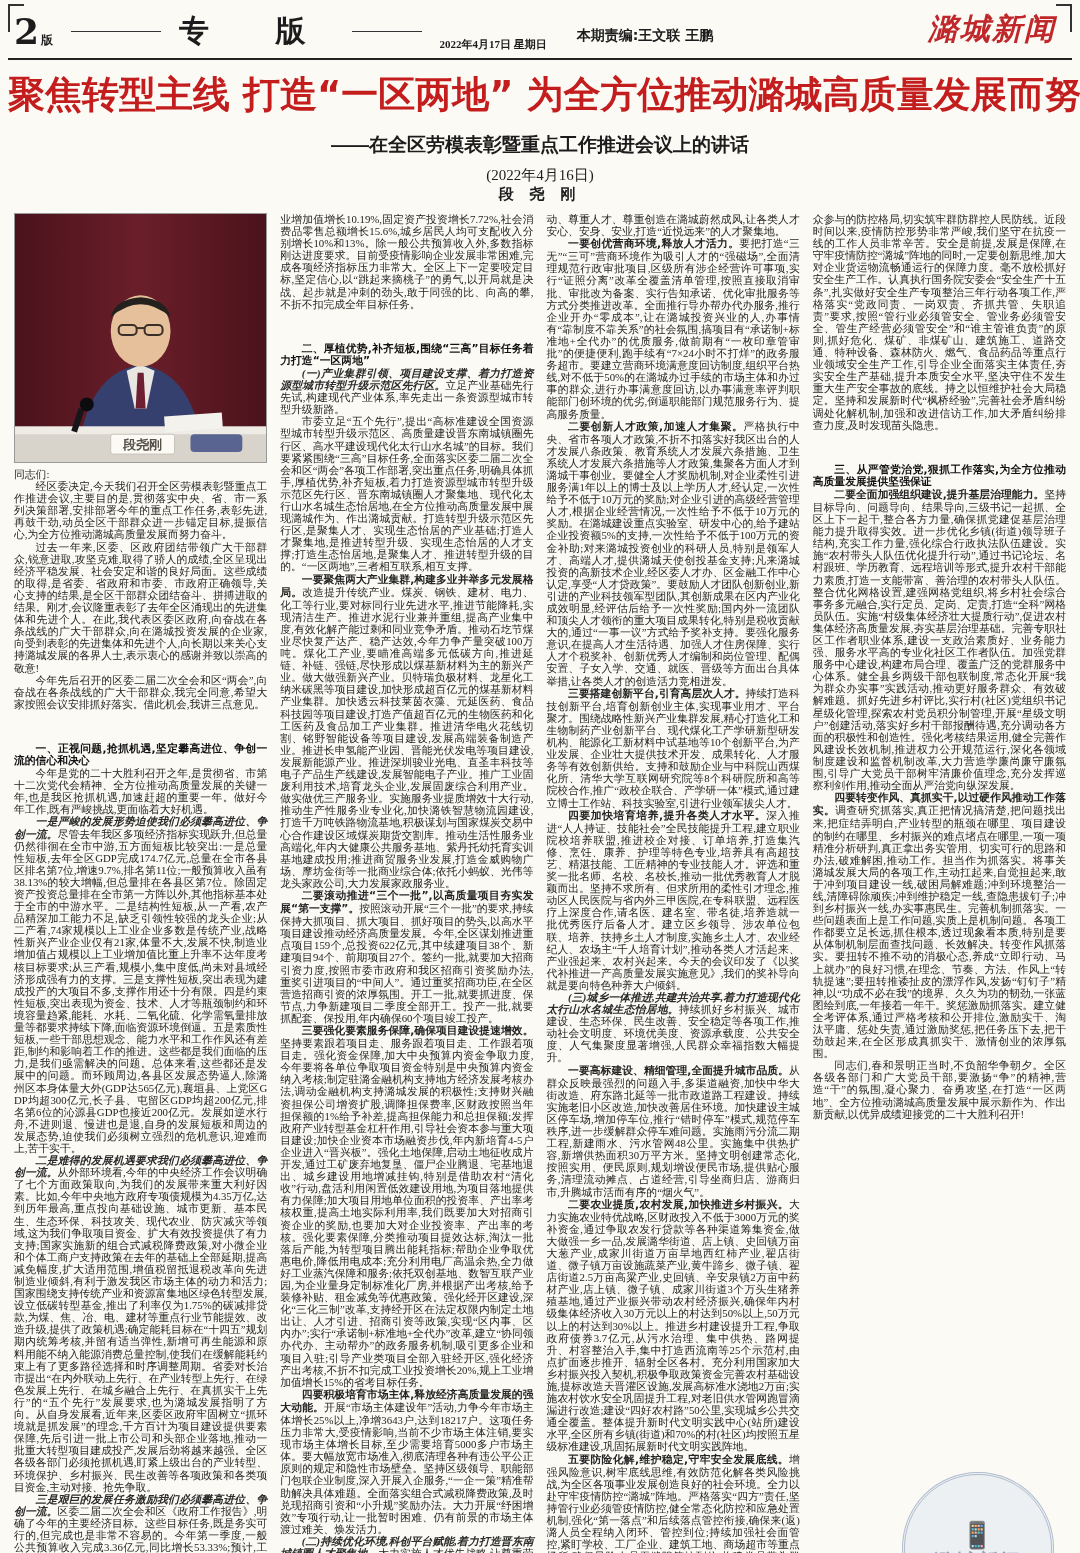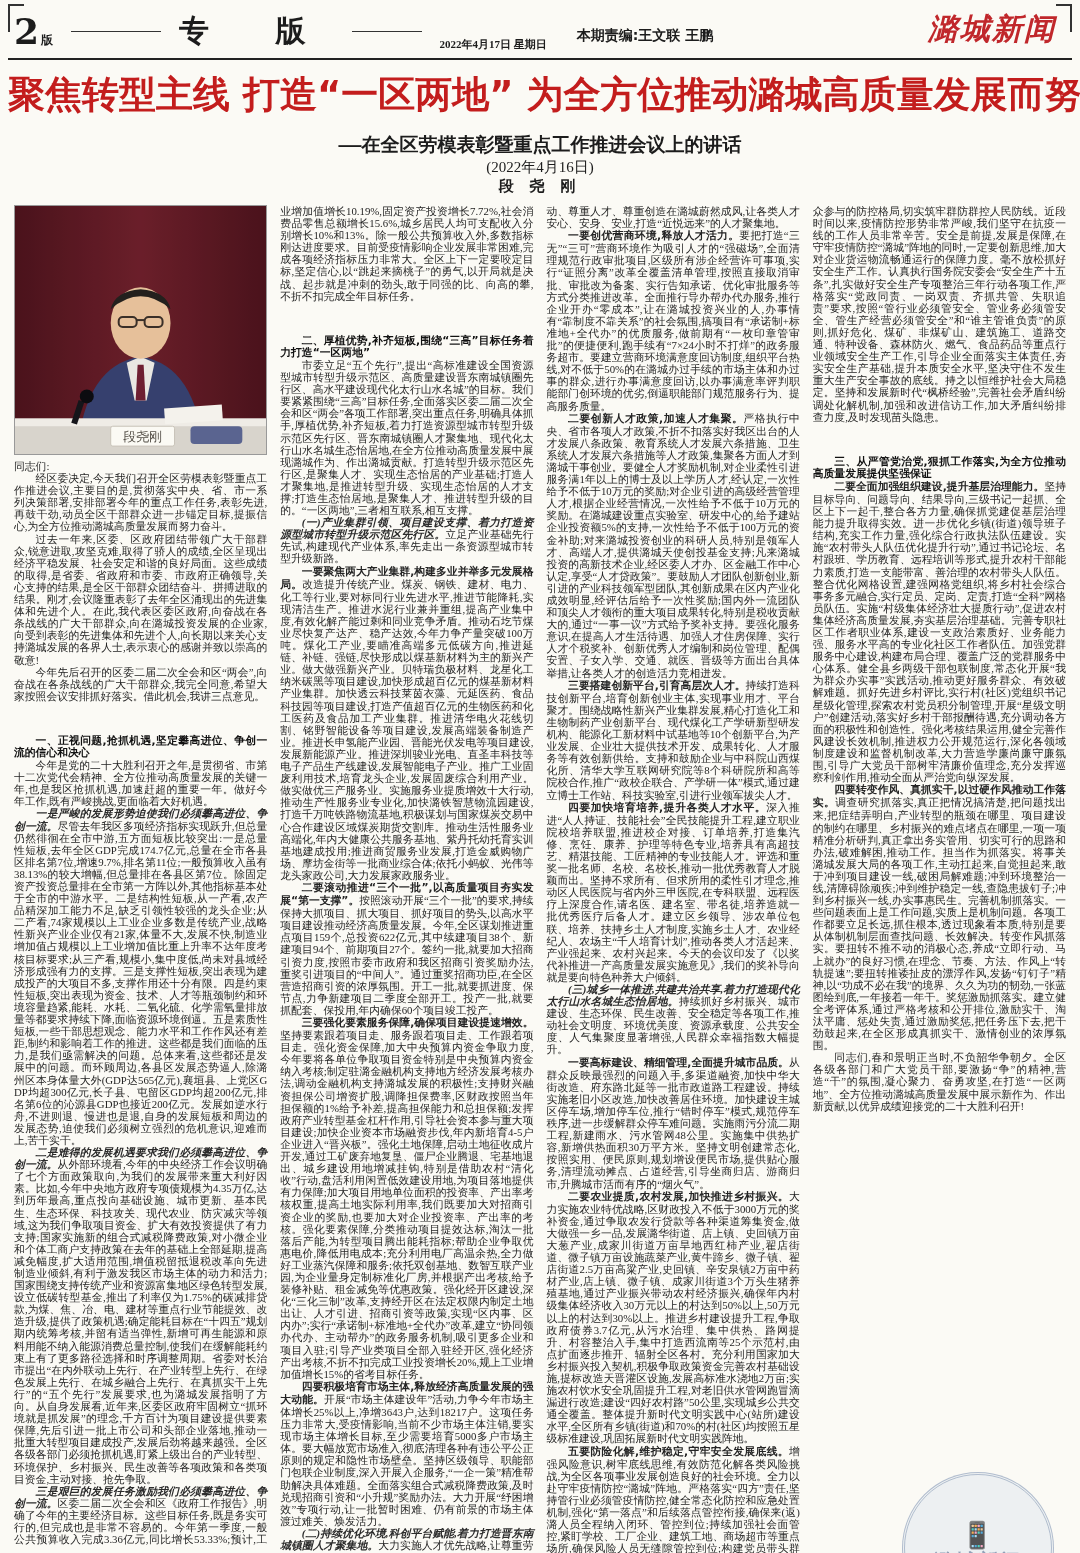--- a/index.html
+++ b/index.html
@@ -17,33 +17,33 @@
   .rule.short{width:90px;margin:0 18px;}
   .rule.mid{width:70px;margin:0 18px;}
   .section-title{font-size:30px;font-weight:900;font-family:"DejaVu Sans",sans-serif;letter-spacing:28px;white-space:nowrap;}
   .date-line{font-size:11px;font-weight:bold;margin:26px 30px 0 0;white-space:nowrap;}
   .editor-line{font-size:14px;font-weight:900;font-family:"DejaVu Sans",sans-serif;margin-top:10px;white-space:nowrap;}
   .logo-wrap{margin-left:auto;position:relative;padding:2px 10px 6px;}
   .logo{font-size:30px;font-weight:900;font-style:italic;color:#c0272b;font-family:"Liberation Serif",serif;transform:rotate(-3deg);letter-spacing:2px;white-space:nowrap;}
 
   
   .headline{margin:10px 8px 0;text-align:center;color:#c31d1d;font-family:"DejaVu Sans",sans-serif;font-weight:900;font-size:37px;letter-spacing:0px;white-space:nowrap;}
-  .subtitle{margin-top:12px;text-align:center;font-size:19px;font-weight:bold;font-family:Liberation Mono, monospace;}
-  .dateline2{text-align:center;font-size:15px;}
+  .subtitle{margin-top:12px;text-align:center;font-size:19px;font-weight:bold;font-family:Liberation Sans, sans-serif;}
+  .dateline2{margin-top:8px;text-align:center;font-size:15px;}
   .author{text-align:center;font-size:15px;font-weight:bold;letter-spacing:6px;}
 
   
   .article{margin:9px 14px 0;height:1352px;column-count:4;column-gap:13px;column-fill:auto;overflow:hidden;
            font-size:10.8px;line-height:12.1px;text-align:justify;color:#242424;}
   .article p{margin:0;text-indent:2em;word-break:break-all;}
   .article p.sal{text-indent:0;}
   .article p.sec{font-weight:900;font-family:"DejaVu Sans",sans-serif;color:#111;margin-top:33px;}
   .article b.lead{font-weight:900;font-family:"DejaVu Sans",sans-serif;}
   .article i.sublead{font-style:italic;font-weight:bold;color:#2b2b2b;}
-  figure.photo{margin:0 0 5px;width:100%;height:250px;break-inside:avoid;background:#55161f;border:1px solid #999;box-sizing:border-box;}
+  figure.photo{margin:0 0 5px;width:100%;height:250px;break-inside:avoid;background:#55161f;border:1px solid #999;box-sizing:border-box;font-weight:bold;}
   figure.photo svg{display:block;width:100%;height:100%;}
 
   
   .watermark{position:absolute;left:902px;top:1472px;width:146px;height:146px;border-radius:50%;
      border:3px double rgba(125,145,175,.55);background:rgba(205,218,235,.30);
      display:flex;flex-direction:column;align-items:center;justify-content:center;
      color:rgba(95,115,150,.65);font-family:"DejaVu Sans",sans-serif;pointer-events:none;}
   .watermark .wm-icon{font-size:26px;line-height:1;}
   .watermark .wm-text{font-size:20px;font-weight:bold;letter-spacing:2px;}
 </style>
@@ -112,22 +112,22 @@
   <p class="sal">同志们:</p>
       <p>经区委决定,今天我们召开全区劳模表彰暨重点工作推进会议,主要目的是,贯彻落实中央、省、市一系列决策部署,安排部署今年的重点工作任务,表彰先进,再鼓干劲,动员全区干部群众进一步锚定目标,提振信心,为全方位推动潞城高质量发展而努力奋斗。</p>
       <p>过去一年来,区委、区政府团结带领广大干部群众,锐意进取,攻坚克难,取得了骄人的成绩,全区呈现出经济平稳发展、社会安定和谐的良好局面。这些成绩的取得,是省委、省政府和市委、市政府正确领导,关心支持的结果,是全区干部群众团结奋斗、拼搏进取的结果。刚才,会议隆重表彰了去年全区涌现出的先进集体和先进个人。在此,我代表区委区政府,向奋战在各条战线的广大干部群众,向在潞城投资发展的企业家,向受到表彰的先进集体和先进个人,向长期以来关心支持潞城发展的各界人士,表示衷心的感谢并致以崇高的敬意!</p>
       <p>今年先后召开的区委二届二次全会和区“两会”,向奋战在各条战线的广大干部群众,我完全同意,希望大家按照会议安排抓好落实。借此机会,我讲三点意见。</p>
       <p class="sec"><b class="lead">一、正视问题,抢抓机遇,坚定攀高进位、争创一流的信心和决心</b></p>
       <p>今年是党的二十大胜利召开之年,是贯彻省、市第十二次党代会精神、全方位推动高质量发展的关键一年,也是我区抢抓机遇,加速赶超的重要一年。做好今年工作,既有严峻挑战,更面临着大好机遇。</p>
       <p><i class="sublead">一是严峻的发展形势迫使我们必须攀高进位、争创一流。</i>尽管去年我区多项经济指标实现跃升,但总量仍然徘徊在全市中游,五方面短板比较突出:一是总量性短板,去年全区GDP完成174.7亿元,总量在全市各县区排名第7位,增速9.7%,排名第11位;一般预算收入虽有38.13%的较大增幅,但总量排在各县区第7位。除固定资产投资总量排在全市第一方阵以外,其他指标基本处于全市的中游水平。二是结构性短板,从一产看,农产品精深加工能力不足,缺乏引领性较强的龙头企业;从二产看,74家规模以上工业企业多数是传统产业,战略性新兴产业企业仅有21家,体量不大,发展不快,制造业增加值占规模以上工业增加值比重上升率不达年度考核目标要求;从三产看,规模小,集中度低,尚未对县域经济形成强有力的支撑。三是支撑性短板,突出表现为建成投产的大项目不多,支撑作用还十分有限。四是约束性短板,突出表现为资金、技术、人才等瓶颈制约和环境容量趋紧,能耗、水耗、二氧化硫、化学需氧量排放量等都要求持续下降,面临资源环境倒逼。五是素质性短板,一些干部思想观念、能力水平和工作作风还有差距,制约和影响着工作的推进。这些都是我们面临的压力,是我们亟需解决的问题。总体来看,这些都还是发展中的问题。而环顾周边,各县区发展态势逼人,除潞州区本身体量大外(GDP达565亿元),襄垣县、上党区GDP均超300亿元,长子县、屯留区GDP均超200亿元,排名第6位的沁源县GDP也接近200亿元。发展如逆水行舟,不进则退、慢进也是退,自身的发展短板和周边的发展态势,迫使我们必须树立强烈的危机意识,迎难而上,苦干实干。</p>
       <p><i class="sublead">二是难得的发展机遇要求我们必须攀高进位、争创一流。</i>从外部环境看,今年的中央经济工作会议明确了七个方面政策取向,为我们的发展带来重大利好因素。比如,今年中央地方政府专项债规模为4.35万亿,达到历年最高,重点投向基础设施、城市更新、基本民生、生态环保、科技攻关、现代农业、防灾减灾等领域,这为我们争取项目资金、扩大有效投资提供了有力支持;国家实施新的组合式减税降费政策,对小微企业和个体工商户支持政策在去年的基础上全部延期,提高减免幅度,扩大适用范围,增值税留抵退税改革向先进制造业倾斜,有利于激发我区市场主体的动力和活力;国家围绕支持传统产业和资源富集地区绿色转型发展,设立低碳转型基金,推出了利率仅为1.75%的碳减排贷款,为煤、焦、冶、电、建材等重点行业节能提效、改造升级,提供了政策机遇;确定能耗目标在“十四五”规划期内统筹考核,并留有适当弹性,新增可再生能源和原料用能不纳入能源消费总量控制,使我们在缓解能耗约束上有了更多路径选择和时序调整周期。省委对长治市提出“在内外联动上先行、在产业转型上先行、在绿色发展上先行、在城乡融合上先行、在真抓实干上先行”的“五个先行”发展要求,也为潞城发展指明了方向。从自身发展看,近年来,区委区政府牢固树立“抓环境就是抓发展”的理念,千方百计为项目建设提供要素保障,先后引进一批上市公司和头部企业落地,推动一批重大转型项目建成投产,发展后劲将越来越强。全区各级各部门必须抢抓机遇,盯紧上级出台的产业转型、环境保护、乡村振兴、民生改善等各项政策和各类项目资金,主动对接、抢先争取。</p>
       <p><i class="sublead">三是艰巨的发展任务激励我们必须攀高进位、争创一流。</i>区委二届二次全会和区《政府工作报告》,明确了今年的主要经济目标。这些目标任务,既是务实可行的,但完成也是非常不容易的。今年第一季度,一般公共预算收入完成3.36亿元,同比增长53.33%;预计,工业增加值增长10.19%,固定资产投资增长7.72%,社会消费品零售总额增长15.6%,城乡居民人均可支配收入分别增长10%和13%。除一般公共预算收入外,多数指标刚达进度要求。目前受疫情影响企业发展非常困难,完成各项经济指标压力非常大。全区上下一定要咬定目标,坚定信心,以“跳起来摘桃子”的勇气,以开局就是决战、起步就是冲刺的劲头,敢于同强的比、向高的攀,不折不扣完成全年目标任务。</p>
       <p class="sec"><b class="lead">二、厚植优势,补齐短板,围绕“三高”目标任务着力打造“一区两地”</b></p>
+      <p><i class="sublead">(一)产业集群引领、项目建设支撑、着力打造资源型城市转型升级示范区先行区。</i>立足产业基础先行先试,构建现代产业体系,率先走出一条资源型城市转型升级新路。</p>
       <p>市委立足“五个先行”,提出“高标准建设全国资源型城市转型升级示范区、高质量建设晋东南城镇圈先行区、高水平建设现代化太行山水名城”的目标。我们要紧紧围绕“三高”目标任务,全面落实区委二届二次全会和区“两会”各项工作部署,突出重点任务,明确具体抓手,厚植优势,补齐短板,着力打造资源型城市转型升级示范区先行区、晋东南城镇圈人才聚集地、现代化太行山水名城生态怡居地,在全方位推动高质量发展中展现潞城作为、作出潞城贡献。打造转型升级示范区先行区,是聚集人才、实现生态怡居的产业基础;打造人才聚集地,是推进转型升级、实现生态怡居的人才支撑;打造生态怡居地,是聚集人才、推进转型升级的目的。“一区两地”,三者相互联系,相互支撑。</p>
-      <p><i class="sublead">(一)产业集群引领、项目建设支撑、着力打造资源型城市转型升级示范区先行区。</i>立足产业基础先行先试,构建现代产业体系,率先走出一条资源型城市转型升级新路。</p>
       <p><b class="lead">一要聚焦两大产业集群,构建多业并举多元发展格局。</b>改造提升传统产业。煤炭、钢铁、建材、电力、化工等行业,要对标同行业先进水平,推进节能降耗,实现清洁生产。推进水泥行业兼并重组,提高产业集中度,有效化解产能过剩和同业竞争矛盾。推动石圪节煤业尽快复产达产、稳产达效,今年力争产量突破100万吨。煤化工产业,要瞄准高端多元低碳方向,推进延链、补链、强链,尽快形成以煤基新材料为主的新兴产业。做大做强新兴产业。贝特瑞负极材料、龙星化工纳米碳黑等项目建设,加快形成超百亿元的煤基新材料产业集群。加快透云科技莱茵衣藻、元延医药、食品科技园等项目建设,打造产值超百亿元的生物医药和化工医药及食品加工产业集群。推进清华电火花线切割、铭野智能设备等项目建设,发展高端装备制造产业。推进长申氢能产业园、晋能光伏发电等项目建设,发展新能源产业。推进深圳骏业光电、直圣丰科技等电子产品生产线建设,发展智能电子产业。推广工业固废利用技术,培育龙头企业,发展固废综合利用产业。做实做优三产服务业。实施服务业提质增效十大行动,推动生产性服务业专业化,加快潞铁智慧物流园建设,打造千万吨铁路物流基地,积极谋划与国家煤炭交易中心合作建设区域煤炭期货交割库。推动生活性服务业高端化,年内大健康公共服务基地、紫丹托幼托育实训基地建成投用;推进商贸服务业发展,打造金威购物广场、摩坊金街等一批商业综合体;依托小蚂蚁、光伟等龙头家政公司,大力发展家政服务业。</p>
       <p><b class="lead">二要滚动推进“三个一批”,以高质量项目夯实发展“第一支撑”。</b>按照滚动开展“三个一批”的要求,持续保持大抓项目、抓大项目、抓好项目的势头,以高水平项目建设推动经济高质量发展。今年,全区谋划推进重点项目159个,总投资622亿元,其中续建项目38个、新建项目94个、前期项目27个。签约一批,就要加大招商引资力度,按照市委市政府和我区招商引资奖励办法,重奖引进项目的“中间人”。通过重奖招商功臣,在全区营造招商引资的浓厚氛围。开工一批,就要抓进度、保节点,力争新建项目二季度全部开工。投产一批,就要抓配套、保投用,年内确保60个项目竣工投产。</p>
       <p><b class="lead">三要强化要素服务保障,确保项目建设提速增效。</b>坚持要素跟着项目走、服务跟着项目走、工作跟着项目走。强化资金保障,加大中央预算内资金争取力度,今年要将各单位争取项目资金特别是中央预算内资金纳入考核;制定驻潞金融机构支持地方经济发展考核办法,调动金融机构支持潞城发展的积极性;支持财兴融资担保公司增资扩股,调降担保费率,区财政按照当年担保额的1%给予补差,提高担保能力和总担保额;发挥政府产业转型基金杠杆作用,引导社会资本参与重大项目建设;加快企业资本市场融资步伐,年内新培育4-5户企业进入“晋兴板”。强化土地保障,启动土地征收成片开发,通过工矿废弃地复垦、僵尸企业腾退、宅基地退出、城乡建设用地增减挂钩,特别是借助农村“清化收”行动,盘活利用闲置低效建设用地,为项目落地提供有力保障;加大项目用地单位面积的投资率、产出率考核权重,提高土地实际利用率,我们既要加大对招商引资企业的奖励,也要加大对企业投资率、产出率的考核。强化要素保障,分类推动项目提效达标,淘汰一批落后产能,为转型项目腾出能耗指标;帮助企业争取优惠电价,降低用电成本;充分利用电厂高温余热,全力做好工业蒸汽保障和服务;依托双创基地、数智互联产业园,为企业量身定制标准化厂房,并根据产出考核,给予装修补贴、租金减免等优惠政策。强化经开区建设,深化“三化三制”改革,支持经开区在法定权限内制定土地出让、人才引进、招商引资等政策,实现“区内事、区内办”;实行“承诺制+标准地+全代办”改革,建立“协同领办代办、主动帮办”的政务服务机制,吸引更多企业和项目入驻;引导产业类项目全部入驻经开区,强化经济产出考核,不折不扣完成工业投资增长20%,规上工业增加值增长15%的省考目标任务。</p>
       <p><b class="lead">四要积极培育市场主体,释放经济高质量发展的强大动能。</b>开展“市场主体建设年”活动,力争今年市场主体增长25%以上,净增3643户,达到18217户。这项任务压力非常大,受疫情影响,当前不少市场主体注销,要实现市场主体增长目标,至少需要培育5000多户市场主体。要大幅放宽市场准入,彻底清理各种有违公平公正原则的规定和隐性市场壁垒。坚持区级领导、职能部门包联企业制度,深入开展入企服务,“一企一策”精准帮助解决具体难题。全面落实组合式减税降费政策,及时兑现招商引资和“小升规”奖励办法。大力开展“纾困增效”专项行动,让一批暂时困难、仍有前景的市场主体渡过难关、焕发活力。</p>
       <p><i class="sublead">(二)持续优化环境,科创平台赋能,着力打造晋东南城镇圈人才聚集地。</i>大力实施人才优先战略,让尊重劳动、尊重人才、尊重创造在潞城蔚然成风,让各类人才安心、安身、安业,打造“近悦远来”的人才聚集地。</p>
       <p><b class="lead">一要创优营商环境,释放人才活力。</b>要把打造“三无”“三可”营商环境作为吸引人才的“强磁场”,全面清理规范行政审批项目,区级所有涉企经营许可事项,实行“证照分离”改革全覆盖清单管理,按照直接取消审批、审批改为备案、实行告知承诺、优化审批服务等方式分类推进改革。全面推行导办帮办代办服务,推行企业开办“零成本”,让在潞城投资兴业的人,办事情有“靠制度不靠关系”的社会氛围,搞项目有“承诺制+标准地+全代办”的优质服务,做前期有“一枚印章管审批”的便捷便利,跑手续有“7×24小时不打烊”的政务服务超市。要建立营商环境满意度回访制度,组织平台热线,对不低于50%的在潞城办过手续的市场主体和办过事的群众,进行办事满意度回访,以办事满意率评判职能部门创环境的优劣,倒逼职能部门规范服务行为、提高服务质量。</p>
       <p><b class="lead">二要创新人才政策,加速人才集聚。</b>严格执行中央、省市各项人才政策,不折不扣落实好我区出台的人才发展八条政策、教育系统人才发展六条措施、卫生系统人才发展六条措施等人才政策,集聚各方面人才到潞城干事创业。要健全人才奖励机制,对企业柔性引进服务满1年以上的博士及以上学历人才,经认定,一次性给予不低于10万元的奖励;对企业引进的高级经营管理人才,根据企业经营情况,一次性给予不低于10万元的奖励。在潞城建设重点实验室、研发中心的,给予建站企业投资额5%的支持,一次性给予不低于100万元的资金补助;对来潞城投资创业的科研人员,特别是领军人才、高端人才,提供潞城天使创投基金支持;凡来潞城投资的高新技术企业,经区委人才办、区金融工作中心认定,享受“人才贷政策”。要鼓励人才团队创新创业,新引进的产业科技领军型团队,其创新成果在区内产业化成效明显,经评估后给予一次性奖励;国内外一流团队和顶尖人才领衔的重大项目成果转化,特别是税收贡献大的,通过“一事一议”方式给予奖补支持。要强化服务意识,在提高人才生活待遇、加强人才住房保障、实行人才个税奖补、创新优秀人才编制和岗位管理、配偶安置、子女入学、交通、就医、晋级等方面出台具体举措,让各类人才的创造活力竞相迸发。</p>
       <p><b class="lead">三要搭建创新平台,引育高层次人才。</b>持续打造科技创新平台,培育创新创业主体,实现事业用才、平台聚才。围绕战略性新兴产业集群发展,精心打造化工和生物制药产业创新平台、现代煤化工产学研新型研发机构、能源化工新材料中试基地等10个创新平台,为产业发展、企业壮大提供技术开发、成果转化、人才服务等有效创新供给。支持和鼓励企业与中科院山西煤化所、清华大学互联网研究院等8个科研院所和高等院校合作,推广“政校企联合、产学研一体”模式,通过建立博士工作站、科技实验室,引进行业领军拔尖人才。</p>
       <p><b class="lead">四要加快培育培养,提升各类人才水平。</b>深入推进“人人持证、技能社会”全民技能提升工程,建立职业院校培养联盟,推进校企对接、订单培养,打造集汽修、烹饪、康养、护理等特色专业,培养具有高超技艺、精湛技能、工匠精神的专业技能人才。评选和重奖一批名师、名校、名校长,推动一批优秀教育人才脱颖而出。坚持不求所有、但求所用的柔性引才理念,推动区人民医院与省内外三甲医院,在专科联盟、远程医疗上深度合作,请名医、建名室、带名徒,培养造就一批优秀医疗后备人才。建立区乡领导、涉农单位包联、培养、扶持乡土人才制度,实施乡土人才、农业经纪人、农场主“千人培育计划”,推动各类人才活起来、产业强起来、农村兴起来。今天的会议印发了《以奖代补推进一产高质量发展实施意见》,我们的奖补导向就是要向特色种养大户倾斜。</p>
       <p><i class="sublead">(三)城乡一体推进,共建共治共享,着力打造现代化太行山水名城生态怡居地。</i>持续抓好乡村振兴、城市建设、生态环保、民生改善、安全稳定等各项工作,推动社会文明度、环境优美度、资源承载度、公共安全度、人气集聚度显著增强,人民群众幸福指数大幅提升。</p>

